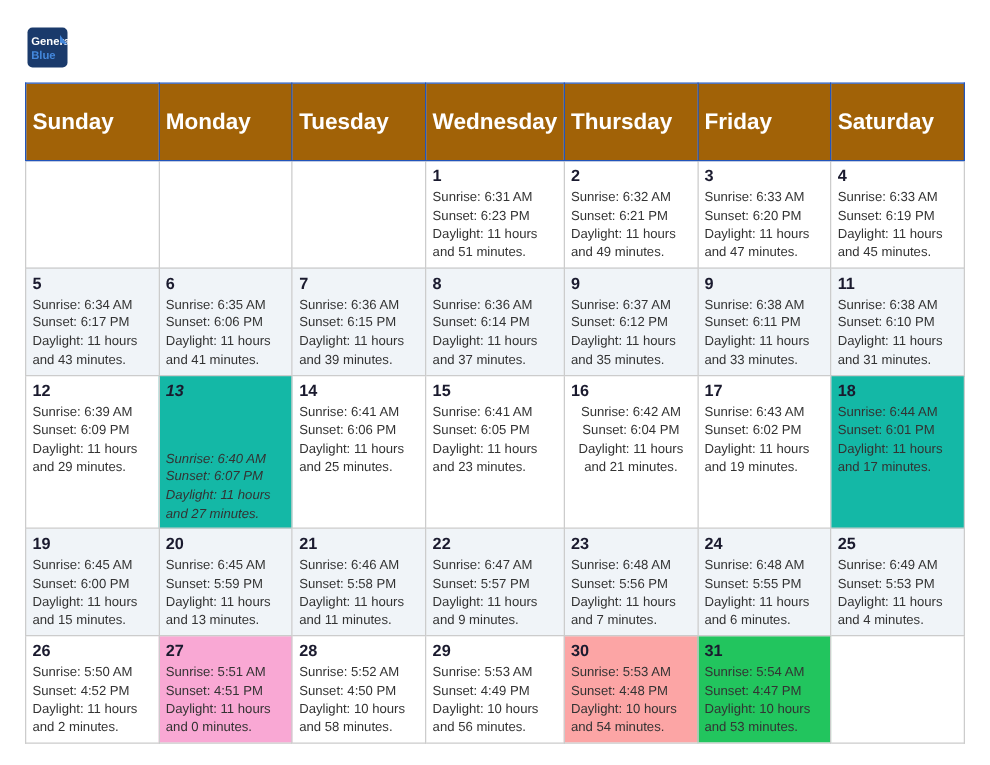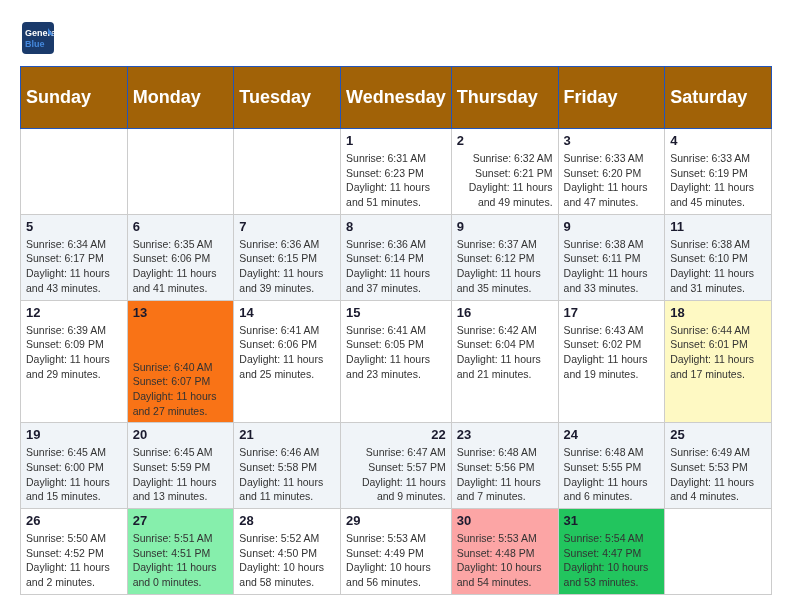--- a/index.html
+++ b/index.html
@@ -121,21 +121,21 @@
         <td class="empty-cell"></td>
         <td style="background-color: rgb(255, 255, 255);">
           <div class="day-number">1</div>
           <div class="day-info" style="white-space: pre-line;">Sunrise: 6:31 AM
 Sunset: 6:23 PM
 Daylight: 11 hours
 and 51 minutes.</div>
         </td>
         <td style="background-color: rgb(255, 255, 255);">
           <div class="day-number">2</div>
-          <div class="day-info" style="white-space: pre-line; text-align: right;">Sunrise: 6:32 AM
+          <div class="day-info" style="white-space: pre-line;">Sunrise: 6:32 AM
 Sunset: 6:21 PM
 Daylight: 11 hours
 and 49 minutes.</div>
         </td>
         <td style="background-color: rgb(255, 255, 255);">
           <div class="day-number">3</div>
           <div class="day-info" style="white-space: pre-line;">Sunrise: 6:33 AM
 Sunset: 6:20 PM
 Daylight: 11 hours
 and 47 minutes.</div>
@@ -200,21 +200,21 @@
         </td>
       </tr>
       <tr class="week-row">
         <td style="background-color: rgb(255, 255, 255);">
           <div class="day-number">12</div>
           <div class="day-info" style="white-space: pre-line;">Sunrise: 6:39 AM
 Sunset: 6:09 PM
 Daylight: 11 hours
 and 29 minutes.</div>
         </td>
-        <td style="background-color: #f97316;">
+        <td style="background-color: #14b8a6; font-style: italic;">
           <div class="day-number">13</div>
           <div class="day-info" style="white-space: pre-line; margin-top: 40px;">Sunrise: 6:40 AM
 Sunset: 6:07 PM
 Daylight: 11 hours
 and 27 minutes.</div>
         </td>
         <td style="background-color: rgb(255, 255, 255);">
           <div class="day-number">14</div>
           <div class="day-info" style="white-space: pre-line;">Sunrise: 6:41 AM
 Sunset: 6:06 PM
@@ -223,33 +223,33 @@
         </td>
         <td style="background-color: rgb(255, 255, 255);">
           <div class="day-number">15</div>
           <div class="day-info" style="white-space: pre-line;">Sunrise: 6:41 AM
 Sunset: 6:05 PM
 Daylight: 11 hours
 and 23 minutes.</div>
         </td>
         <td style="background-color: rgb(255, 255, 255);">
           <div class="day-number">16</div>
-          <div class="day-info" style="white-space: pre-line;">Sunrise: 6:42 AM
+          <div class="day-info" style="white-space: pre-line; text-align: center;">Sunrise: 6:42 AM
 Sunset: 6:04 PM
 Daylight: 11 hours
 and 21 minutes.</div>
         </td>
         <td style="background-color: rgb(255, 255, 255);">
           <div class="day-number">17</div>
           <div class="day-info" style="white-space: pre-line;">Sunrise: 6:43 AM
 Sunset: 6:02 PM
 Daylight: 11 hours
 and 19 minutes.</div>
         </td>
-        <td style="background-color: #fef9c3; margin-top: 16px;">
+        <td style="background-color: #14b8a6; margin-top: 16px;">
           <div class="day-number">18</div>
           <div class="day-info" style="white-space: pre-line;">Sunrise: 6:44 AM
 Sunset: 6:01 PM
 Daylight: 11 hours
 and 17 minutes.</div>
         </td>
       </tr>
       <tr class="week-row" style="background-color: rgb(245, 245, 245);">
         <td style="background-color: rgb(240, 244, 248);">
           <div class="day-number">19</div>
@@ -265,21 +265,21 @@
 Daylight: 11 hours
 and 13 minutes.</div>
         </td>
         <td style="background-color: rgb(240, 244, 248);">
           <div class="day-number">21</div>
           <div class="day-info" style="white-space: pre-line;">Sunrise: 6:46 AM
 Sunset: 5:58 PM
 Daylight: 11 hours
 and 11 minutes.</div>
         </td>
-        <td style="background-color: rgb(240, 244, 248); text-align: right;">
+        <td style="background-color: rgb(240, 244, 248);">
           <div class="day-number">22</div>
           <div class="day-info" style="white-space: pre-line;">Sunrise: 6:47 AM
 Sunset: 5:57 PM
 Daylight: 11 hours
 and 9 minutes.</div>
         </td>
         <td style="background-color: rgb(240, 244, 248);">
           <div class="day-number">23</div>
           <div class="day-info" style="white-space: pre-line;">Sunrise: 6:48 AM
 Sunset: 5:56 PM
@@ -302,21 +302,21 @@
         </td>
       </tr>
       <tr class="week-row">
         <td style="background-color: rgb(255, 255, 255);">
           <div class="day-number">26</div>
           <div class="day-info" style="white-space: pre-line;">Sunrise: 5:50 AM
 Sunset: 4:52 PM
 Daylight: 11 hours
 and 2 minutes.</div>
         </td>
-        <td style="background-color: #86efac; margin-top: 46px;">
+        <td style="background-color: #f9a8d4; margin-top: 46px;">
           <div class="day-number">27</div>
           <div class="day-info" style="white-space: pre-line;">Sunrise: 5:51 AM
 Sunset: 4:51 PM
 Daylight: 11 hours
 and 0 minutes.</div>
         </td>
         <td style="background-color: rgb(255, 255, 255);">
           <div class="day-number">28</div>
           <div class="day-info" style="white-space: pre-line;">Sunrise: 5:52 AM
 Sunset: 4:50 PM

